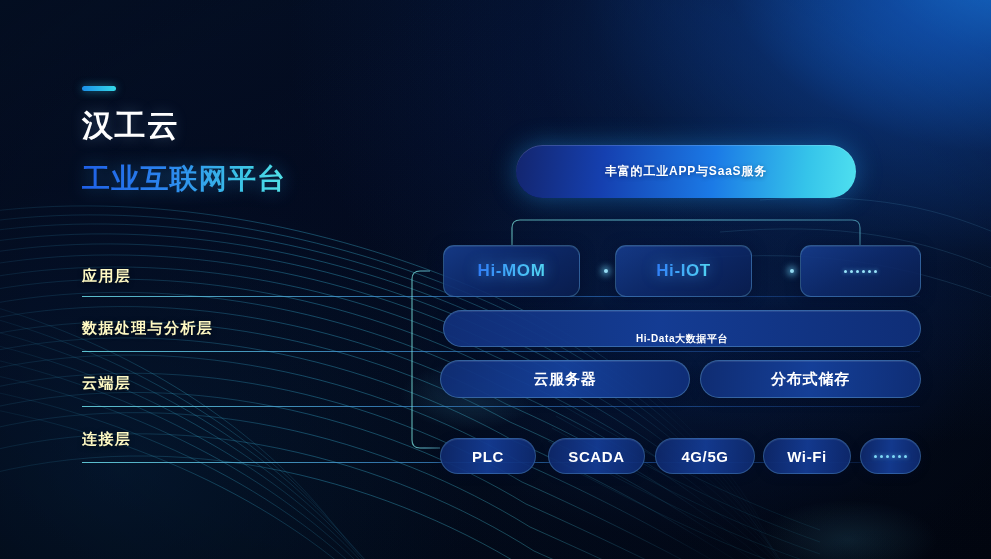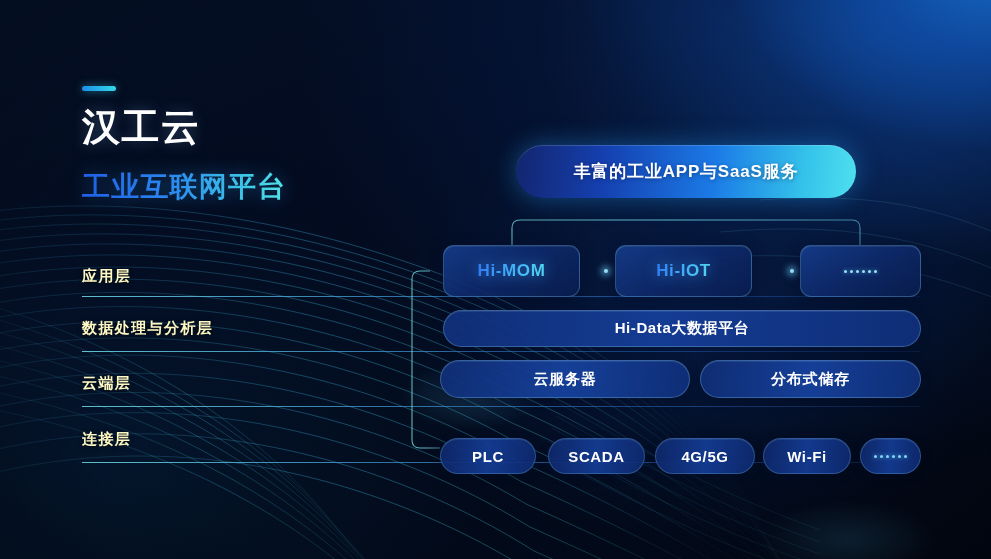--- a/index.html
+++ b/index.html
@@ -35,24 +35,23 @@
 
   
   .title-block { position:absolute; left:82px; top:86px; }
   .accent-dash {
     width:34px; height:5px; border-radius:3px;
     background:linear-gradient(90deg,#1b8fe8 0%,#35d9e8 100%);
     box-shadow:0 0 8px rgba(48,190,230,0.55);
     margin-bottom:17px;
   }
   .title-cn {
-    font-size:38px; font-weight:bold; color:#ffffff;
+    font-size:31px; font-weight:bold; color:#ffffff;
     letter-spacing:1.5px; line-height:1.18;
     text-shadow:0 0 14px rgba(150,200,255,0.30);
-    font-family:Liberation Mono, monospace;
   }
   .title-sub {
     font-size:28px; font-weight:bold;
     letter-spacing:1.2px; line-height:1.3; margin-top:16px;
     background:linear-gradient(95deg,#1f5fe6 0%,#2b86ef 42%,#3ecbe6 82%,#55e3e8 100%);
     -webkit-background-clip:text; background-clip:text;
     -webkit-text-fill-color:transparent; color:transparent;
     filter:drop-shadow(0 0 9px rgba(40,150,235,0.45));
   }
 
@@ -77,21 +76,21 @@
     position:absolute;
     display:flex; align-items:center; justify-content:center;
     color:#ffffff; font-weight:bold; white-space:nowrap;
   }
 
   
   .pill-hero {
     left:516px; top:145px; width:340px; height:53px;
     border-radius:27px;
     background:linear-gradient(96deg,#13256e 0%,#1540b0 26%,#1b7ae6 58%,#35c4ea 85%,#4fe0ef 100%);
-    font-size:17px; letter-spacing:0.8px;
+    font-size:12px; letter-spacing:0.8px;
     box-shadow:0 0 26px rgba(35,150,235,0.45), inset 0 1px 0 rgba(255,255,255,0.16);
     text-shadow:0 1px 4px rgba(0,20,60,0.45);
   }
 
   
   .pill-app {
     top:245px; height:52px; border-radius:11px;
     background:linear-gradient(150deg, rgba(22,60,140,0.92) 0%, rgba(14,42,108,0.90) 48%, rgba(10,30,80,0.88) 100%);
     border:1px solid rgba(120,200,230,0.30);
     font-size:17px; letter-spacing:0.6px;
@@ -104,22 +103,23 @@
     filter:drop-shadow(0 0 7px rgba(60,165,245,0.65));
     font-weight:bold;
   }
 
   
   .pill-data {
     left:443px; top:310px; width:478px; height:37px;
     border-radius:21px;
     background:linear-gradient(94deg, rgba(17,48,122,0.95) 0%, rgba(21,62,152,0.95) 45%, rgba(16,48,124,0.93) 100%);
     border:1px solid rgba(130,205,235,0.32);
-    font-size:15px; letter-spacing:0.6px;
+    font-size:10px; letter-spacing:0.6px;
     box-shadow:inset 0 1px 0 rgba(255,255,255,0.09), 0 2px 12px rgba(0,10,40,0.45);
+    align-items:flex-end;
   }
 
   
   .pill-cloud {
     top:360px; height:38px; border-radius:19px;
     background:linear-gradient(94deg, rgba(16,46,118,0.94) 0%, rgba(22,66,158,0.94) 50%, rgba(16,48,124,0.92) 100%);
     border:1px solid rgba(130,205,235,0.32);
     font-size:15px; letter-spacing:0.8px;
     box-shadow:inset 0 1px 0 rgba(255,255,255,0.09), 0 2px 12px rgba(0,10,40,0.45);
   }

